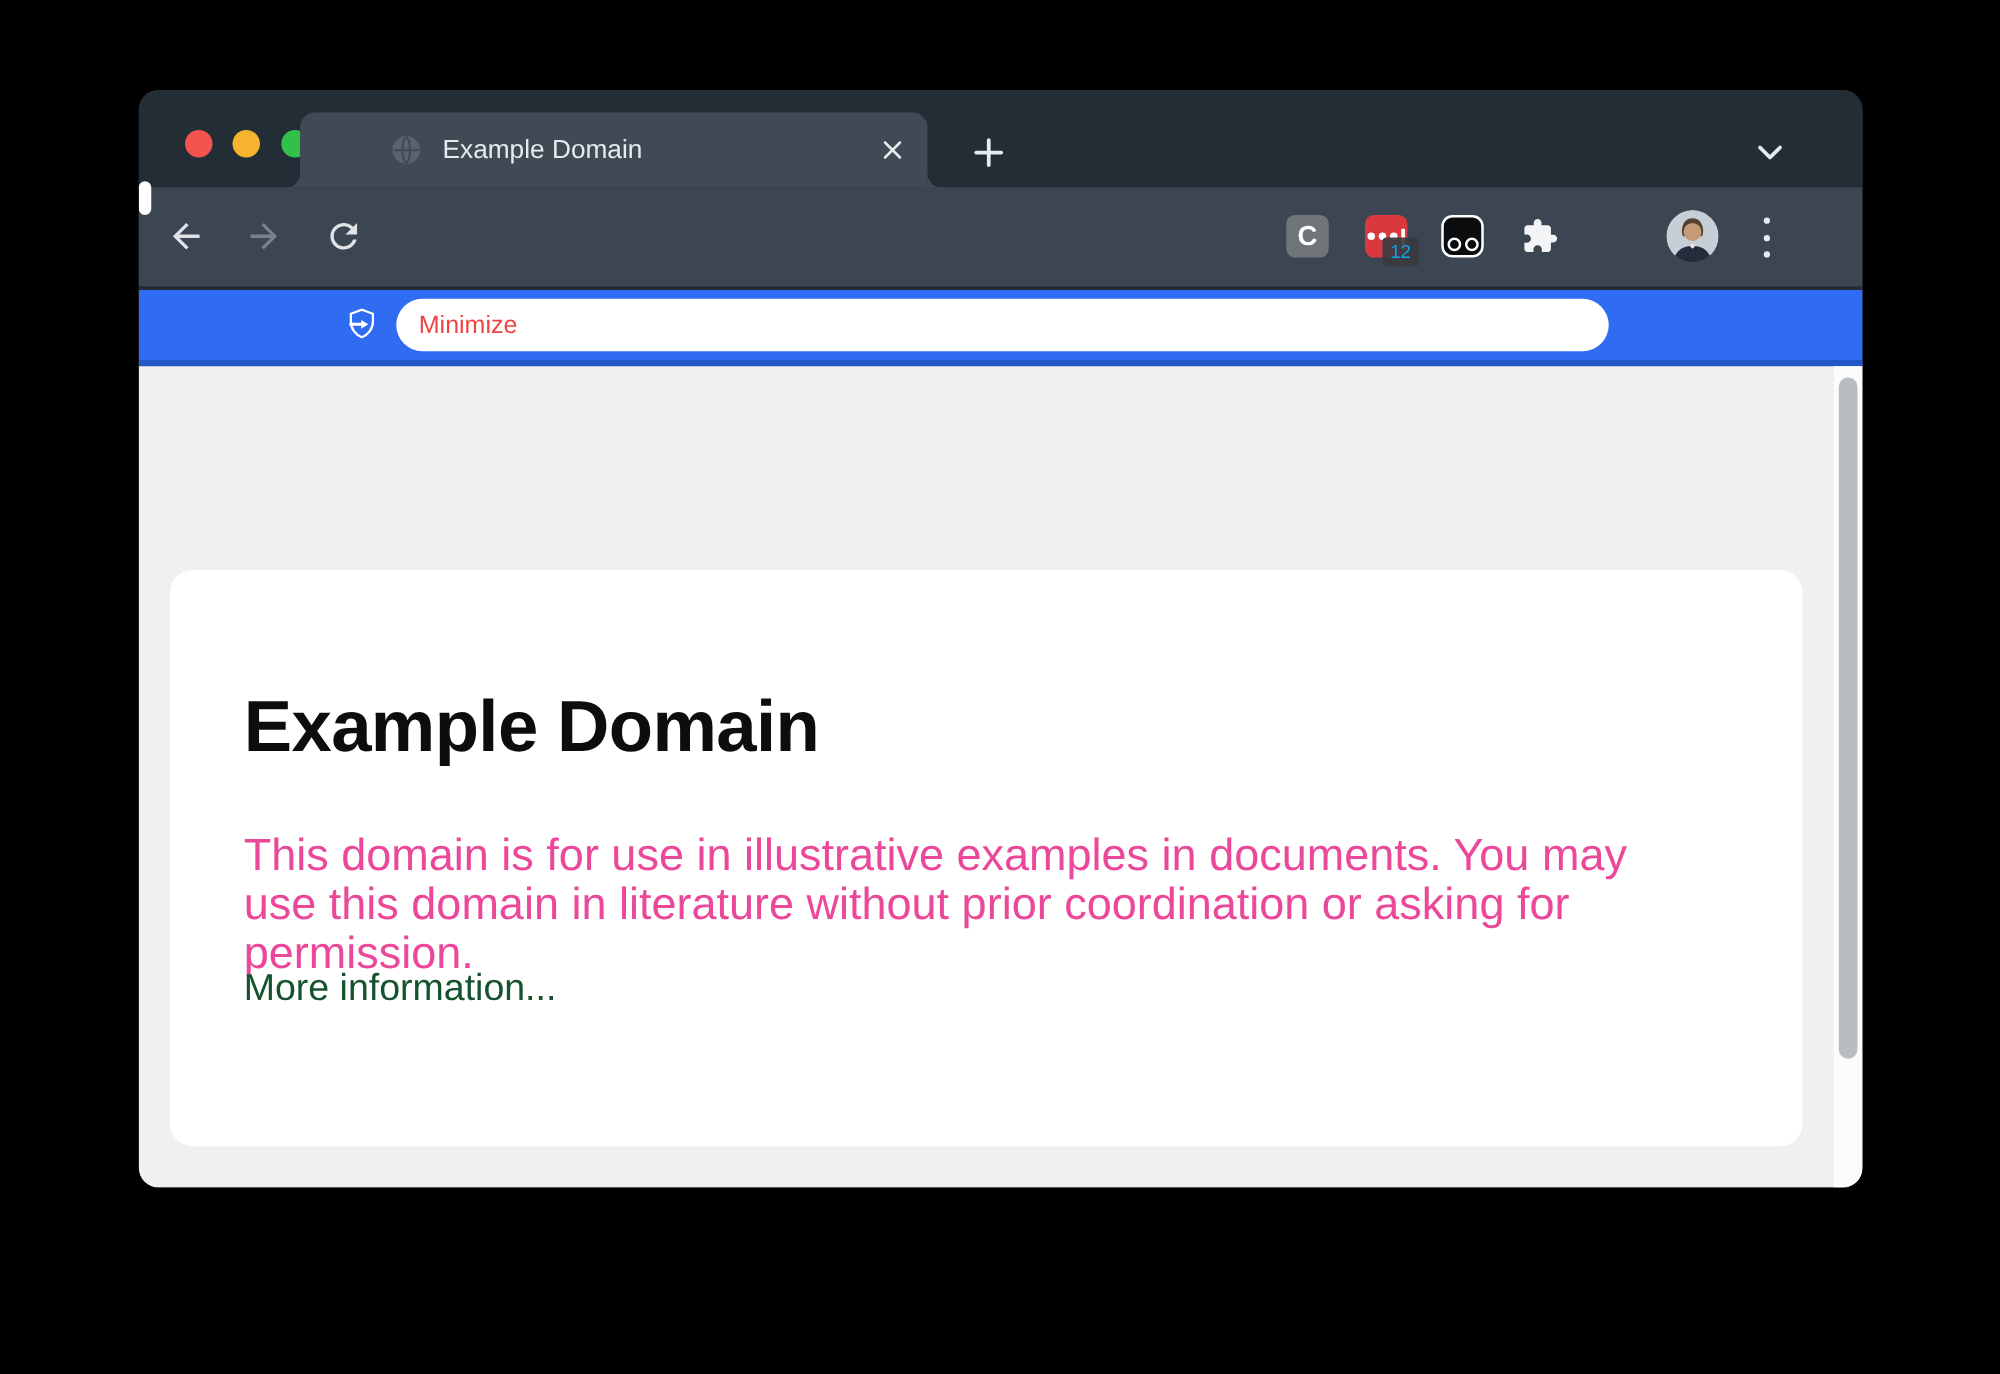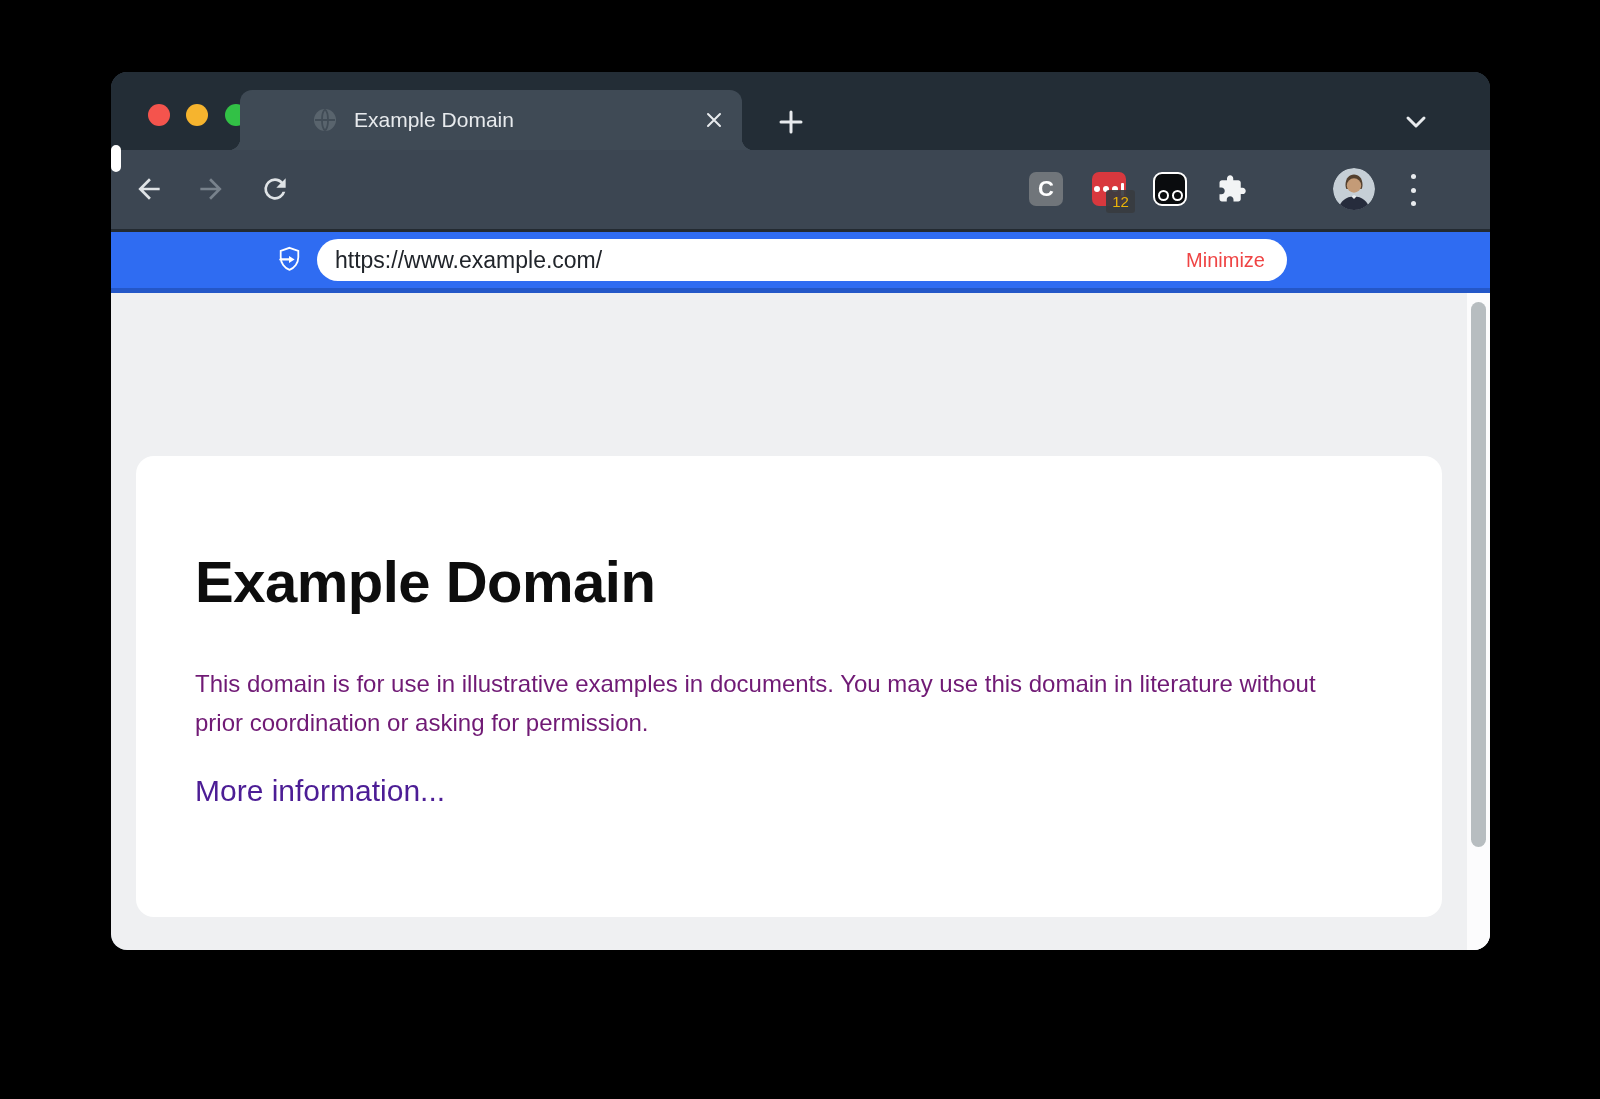--- a/index.html
+++ b/index.html
@@ -49,21 +49,21 @@
               white-space:nowrap; overflow:hidden; }
   .omni-ico { width:27px; height:27px; flex:0 0 auto; margin-left:22px; }
 
   .ext { position:absolute; top:22px; width:34px; height:34px; border-radius:7px;
          display:flex; align-items:center; justify-content:center; }
   .ext-c { left:918px; background:#70757a; color:#fff; font-size:22px; font-weight:bold; }
   .ext-red { left:981px; background:#d8383e; gap:3px; }
   .ext-red .dot { width:6px; height:6px; border-radius:50%; background:#fff; }
   .ext-red .bar { width:3px; height:13px; background:#fff; border-radius:1px; }
   .badge { position:absolute; right:-9px; bottom:-7px; min-width:29px; height:23px;
-           background:rgba(56,60,64,.92); color:#eab308; font-size:15px; border-radius:3px;
+           background:rgba(56,60,64,.92); color:#0ea5e9; font-size:15px; border-radius:3px;
            display:flex; align-items:center; justify-content:center; padding:0 4px; }
   .ext-black { left:1042px; background:#0a0c0e; border:2.5px solid #fff; border-radius:9px; }
   .ext-black .ring { position:absolute; bottom:3px; width:11px; height:11px;
                      border:2.5px solid #fff; border-radius:50%; }
   .ext-black .ring.l { left:3px; } .ext-black .ring.r { left:17px; }
 
   .tool-ico { position:absolute; top:24px; width:30px; height:30px; }
   .puzzle { left:1106px; }
   .sidepanel { left:1168px; top:26px; width:26px; height:26px; border:5px solid #fff;
                border-radius:5px; }
@@ -82,23 +82,23 @@
               padding:0 22px 0 18px; }
   .iso-url { flex:1 1 auto; font-size:23px; color:#20242a; white-space:nowrap; }
   .iso-min { font-size:20px; color:#ef4444; }
 
   
   .pagearea { position:relative; height:657px; background:#eff0f2; }
   .card { position:absolute; left:25px; top:163px; width:1306px; height:461px;
           background:#fff; border-radius:18px; }
   .card h1 { position:absolute; left:59px; top:92px; font-size:58px; font-weight:bold;
              color:#0d0d0d; letter-spacing:-0.5px; }
-  .card p  { position:absolute; left:59px; top:208px; width:1165px; font-size:24px;
-             line-height:39px; color:#701a75; }
-  .card a  { position:absolute; left:59px; top:318px; font-size:30px; color:#4c1d95;
+  .card p  { position:absolute; left:59px; top:208px; width:1165px; font-size:36px;
+             line-height:39px; color:#ec4899; }
+  .card a  { position:absolute; left:59px; top:318px; font-size:30px; color:#14532d;
              text-decoration:none; }
   .scroll-track { position:absolute; right:0; top:0; width:23px; height:657px; background:#fcfcfd; }
   .scroll-thumb { position:absolute; left:4px; top:9px; width:15px; height:545px;
                   border-radius:8px; background:#b7bdc0; }
 </style>
 </head>
 <body>
 
 <div class="stage">
   <div class="window">
@@ -197,21 +197,20 @@
 
     <div class="isobar">
       <span class="shield">
         <svg viewBox="0 0 27 27">
           <path d="M13.5 1.8 22.3 5v6.3c0 5.6-3.7 10.7-8.8 12.5-5.1-1.8-8.8-6.9-8.8-12.5V5l8.8-3.2z" fill="none" stroke="#fff" stroke-width="1.8"></path>
           <path d="M4.5 13.4h10.2" stroke="#fff" stroke-width="2.4" stroke-linecap="round"></path>
           <path d="M13 9.9l5.6 3.5-5.6 3.5z" fill="#fff"></path>
         </svg>
       </span>
       <div class="iso-pill">
-        <span class="iso-url">https://www.example.com/</span>
         <span class="iso-min">Minimize</span>
       </div>
     </div>
 
     <div class="pagearea">
       <div class="card">
         <h1>Example Domain</h1>
         <p>This domain is for use in illustrative examples in documents. You may use this domain in literature without prior coordination or asking for permission.</p>
         <a href="#">More information...</a>
       </div>

